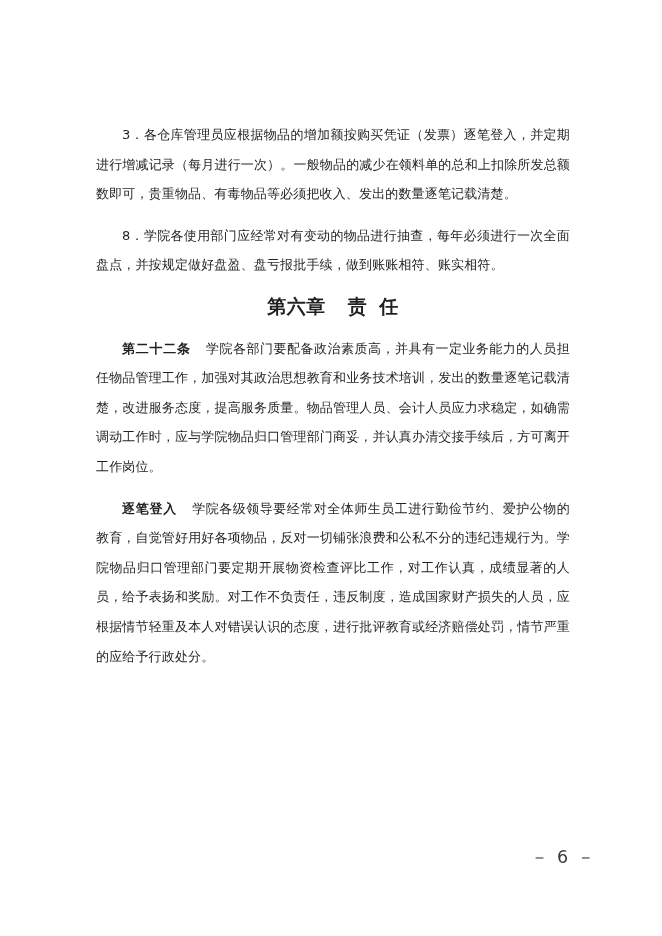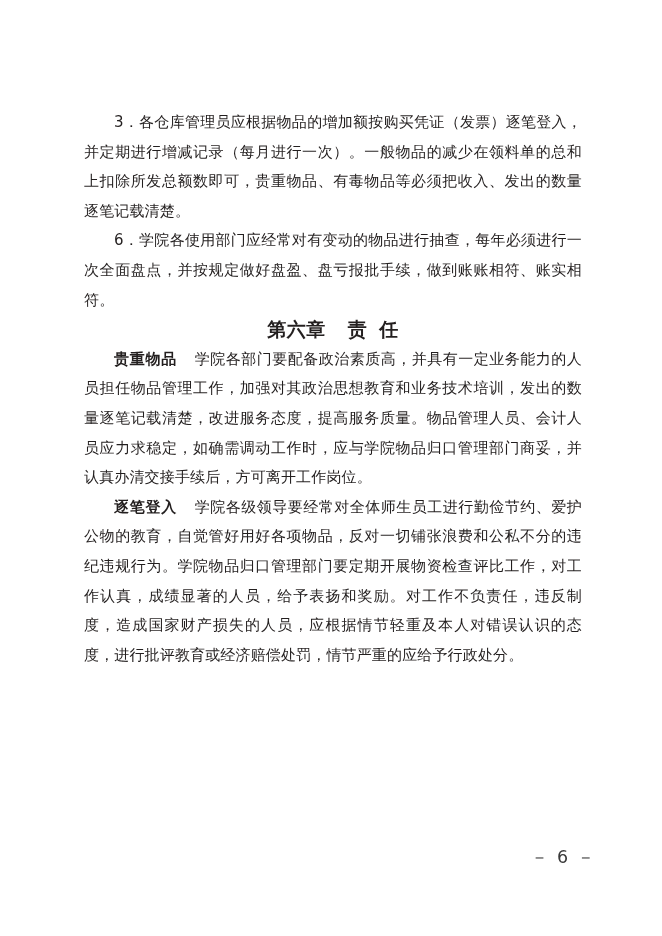--- a/index.html
+++ b/index.html
@@ -23,22 +23,22 @@
     background: #ffffff;
     box-sizing: border-box;
   }
   .content {
     position: absolute;
     left: 84px;
     top: 108px;
     width: 498px;
   }
   .para {
-    margin: 0;
-    font-size: 15px;
+    margin: 12px;
+    font-size: 13px;
     line-height: 29.6px;
     text-align: justify;
     text-justify: inter-ideograph;
     letter-spacing: 0.15px;
     word-break: break-all;
   }
   .para.indent {
     text-indent: 2em;
   }
   .chapter {
@@ -76,19 +76,19 @@
     color: #3a3a3a;
     letter-spacing: 1.6px;
   }
 </style>
 </head>
 <body>
 
 <div class="page">
   <div class="content" id="body-root">
       <p class="para indent">3．各仓库管理员应根据物品的增加额按购买凭证（发票）逐笔登入，并定期进行增减记录（每月进行一次）。一般物品的减少在领料单的总和上扣除所发总额数即可，贵重物品、有毒物品等必须把收入、发出的数量逐笔记载清楚。</p>
-      <p class="para indent">6．学院各使用部门应经常对有变动的物品进行抽查，每年必须进行一次全面盘点，并按规定做好盘盈、盘亏报批手续，做到账账相符、账实相符。</p>
+      <p class="para indent">8．学院各使用部门应经常对有变动的物品进行抽查，每年必须进行一次全面盘点，并按规定做好盘盈、盘亏报批手续，做到账账相符、账实相符。</p>
       <p class="chapter"><span>第六章</span><span class="gap"></span><span>责</span><span class="inner-gap"></span><span>任</span></p>
-      <p class="para indent"><span class="art-label">贵重物品</span><span class="art-gap"></span><span>学院各部门要配备政治素质高，并具有一定业务能力的人员担任物品管理工作，加强对其政治思想教育和业务技术培训，发出的数量逐笔记载清楚，改进服务态度，提高服务质量。物品管理人员、会计人员应力求稳定，如确需调动工作时，应与学院物品归口管理部门商妥，并认真办清交接手续后，方可离开工作岗位。</span></p>
+      <p class="para indent"><span class="art-label">第二十二条</span><span class="art-gap"></span><span>学院各部门要配备政治素质高，并具有一定业务能力的人员担任物品管理工作，加强对其政治思想教育和业务技术培训，发出的数量逐笔记载清楚，改进服务态度，提高服务质量。物品管理人员、会计人员应力求稳定，如确需调动工作时，应与学院物品归口管理部门商妥，并认真办清交接手续后，方可离开工作岗位。</span></p>
       <p class="para indent"><span class="art-label">逐笔登入</span><span class="art-gap"></span><span>学院各级领导要经常对全体师生员工进行勤俭节约、爱护公物的教育，自觉管好用好各项物品，反对一切铺张浪费和公私不分的违纪违规行为。学院物品归口管理部门要定期开展物资检查评比工作，对工作认真，成绩显著的人员，给予表扬和奖励。对工作不负责任，违反制度，造成国家财产损失的人员，应根据情节轻重及本人对错误认识的态度，进行批评教育或经济赔偿处罚，情节严重的应给予行政处分。</span></p>
     </div>
   <div class="pagenum">－ 6 －</div>
 </div>
 
 </body></html>

